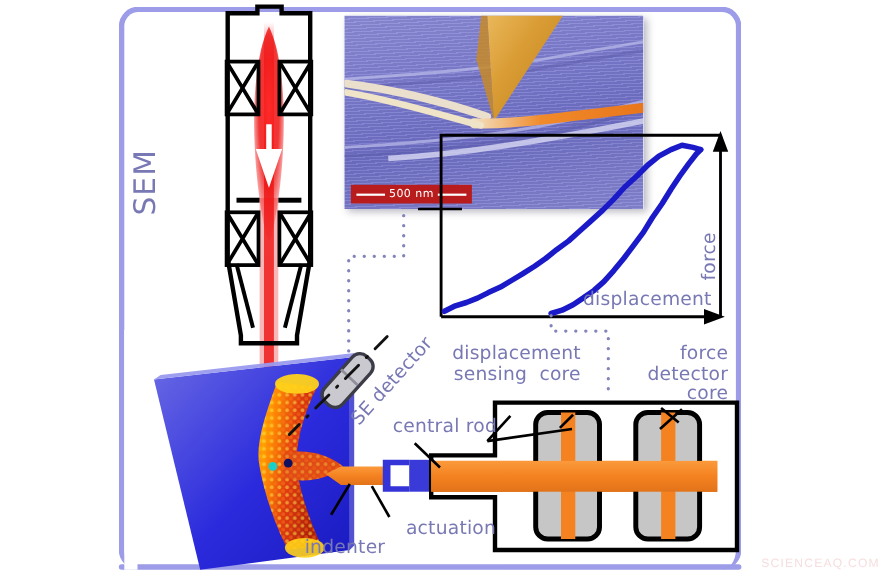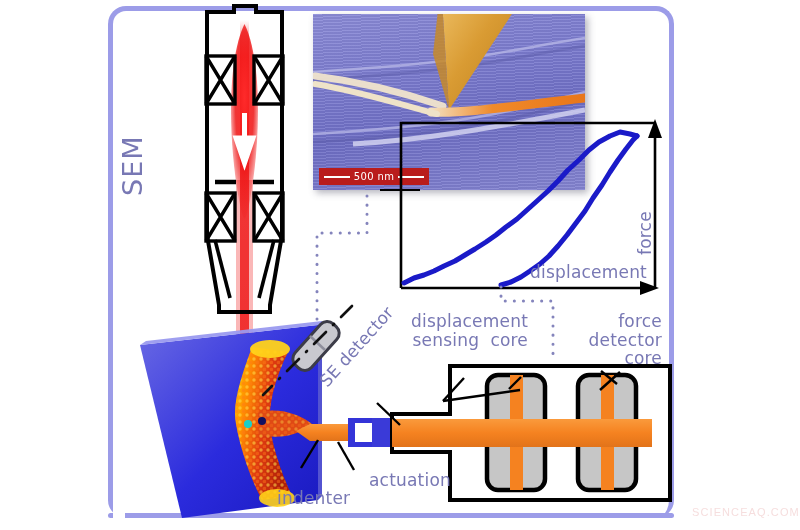--- a/index.html
+++ b/index.html
@@ -288,20 +288,21 @@
       &nbsp;<span>core</span>
     </div>
   </div>
 
   <div class="lbl rt" style="left:556px;top:312px;width:106px;">
     <div>force</div>
     <div>detector</div>
     <div>core</div>
   </div>
 
+  <div class="lbl" style="left:357px;top:379px;">central rod</div>
 
   <div class="lbl" style="left:277px;top:489px;">indenter</div>
 
   <div class="lbl rt" style="left:333px;top:471px;width:118px;">
     <div>actuation</div>
   </div>
 
   <div class="watermark">SCIENCEAQ.COM</div>
 </div>
 

